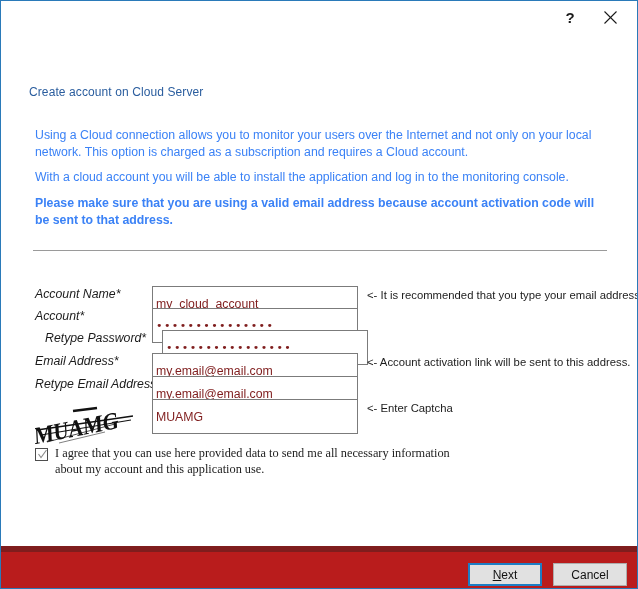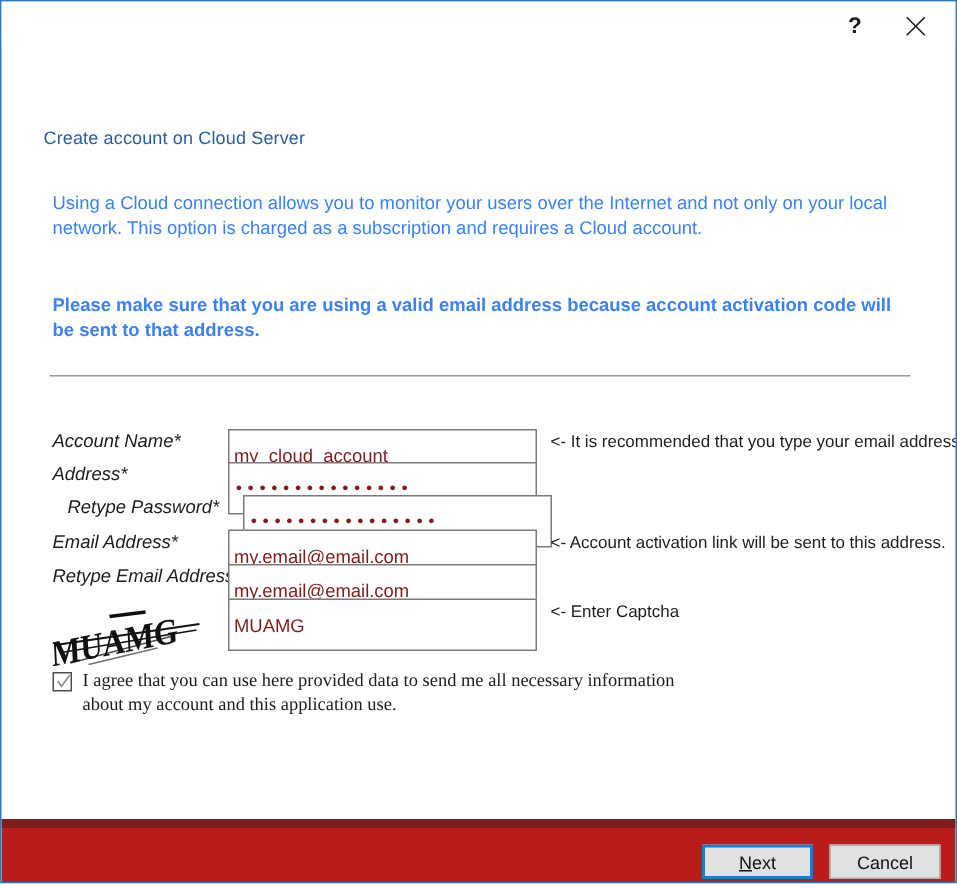--- a/index.html
+++ b/index.html
@@ -221,32 +221,33 @@
       <svg width="13" height="13" viewBox="0 0 13 13">
         <line x1="0.5" y1="0.5" x2="12.5" y2="12.5" stroke="#1a1a1a" stroke-width="1.1"></line>
         <line x1="12.5" y1="0.5" x2="0.5" y2="12.5" stroke="#1a1a1a" stroke-width="1.1"></line>
       </svg>
     </div>
   </div>
 
   <div class="page-title">Create account on Cloud Server</div>
 
   <div class="desc" id="desc-1">Using a Cloud connection allows you to monitor your users over the Internet and not only on your local network. This option is charged as a subscription and requires a Cloud account.</div>
+  <div class="desc" id="desc-2">With a cloud account you will be able to install the application and log in to the monitoring console.</div>
   <div class="desc" id="desc-3">Please make sure that you are using a valid email address because account activation code will be sent to that address.</div>
 
   <div class="divider"></div>
 
   <div class="form-row" id="row-account">
     <div class="f-label">Account Name*</div>
     <input class="f-input" type="text" value="my_cloud_account" style="">
     <div class="f-hint">&lt;- It is recommended that you type your email address here.</div>
   </div>
 
   <div class="form-row" id="row-password">
-    <div class="f-label">Address*</div>
+    <div class="f-label">Account*</div>
     <input class="f-input pw" type="text" value="•••••••••••••••" style="">
     <div class="f-hint"></div>
   </div>
 
   <div class="form-row" id="row-retype-password">
     <div class="f-label">Retype Password*</div>
     <input class="f-input pw" type="text" value="••••••••••••••••" style="">
     <div class="f-hint"></div>
   </div>
 

